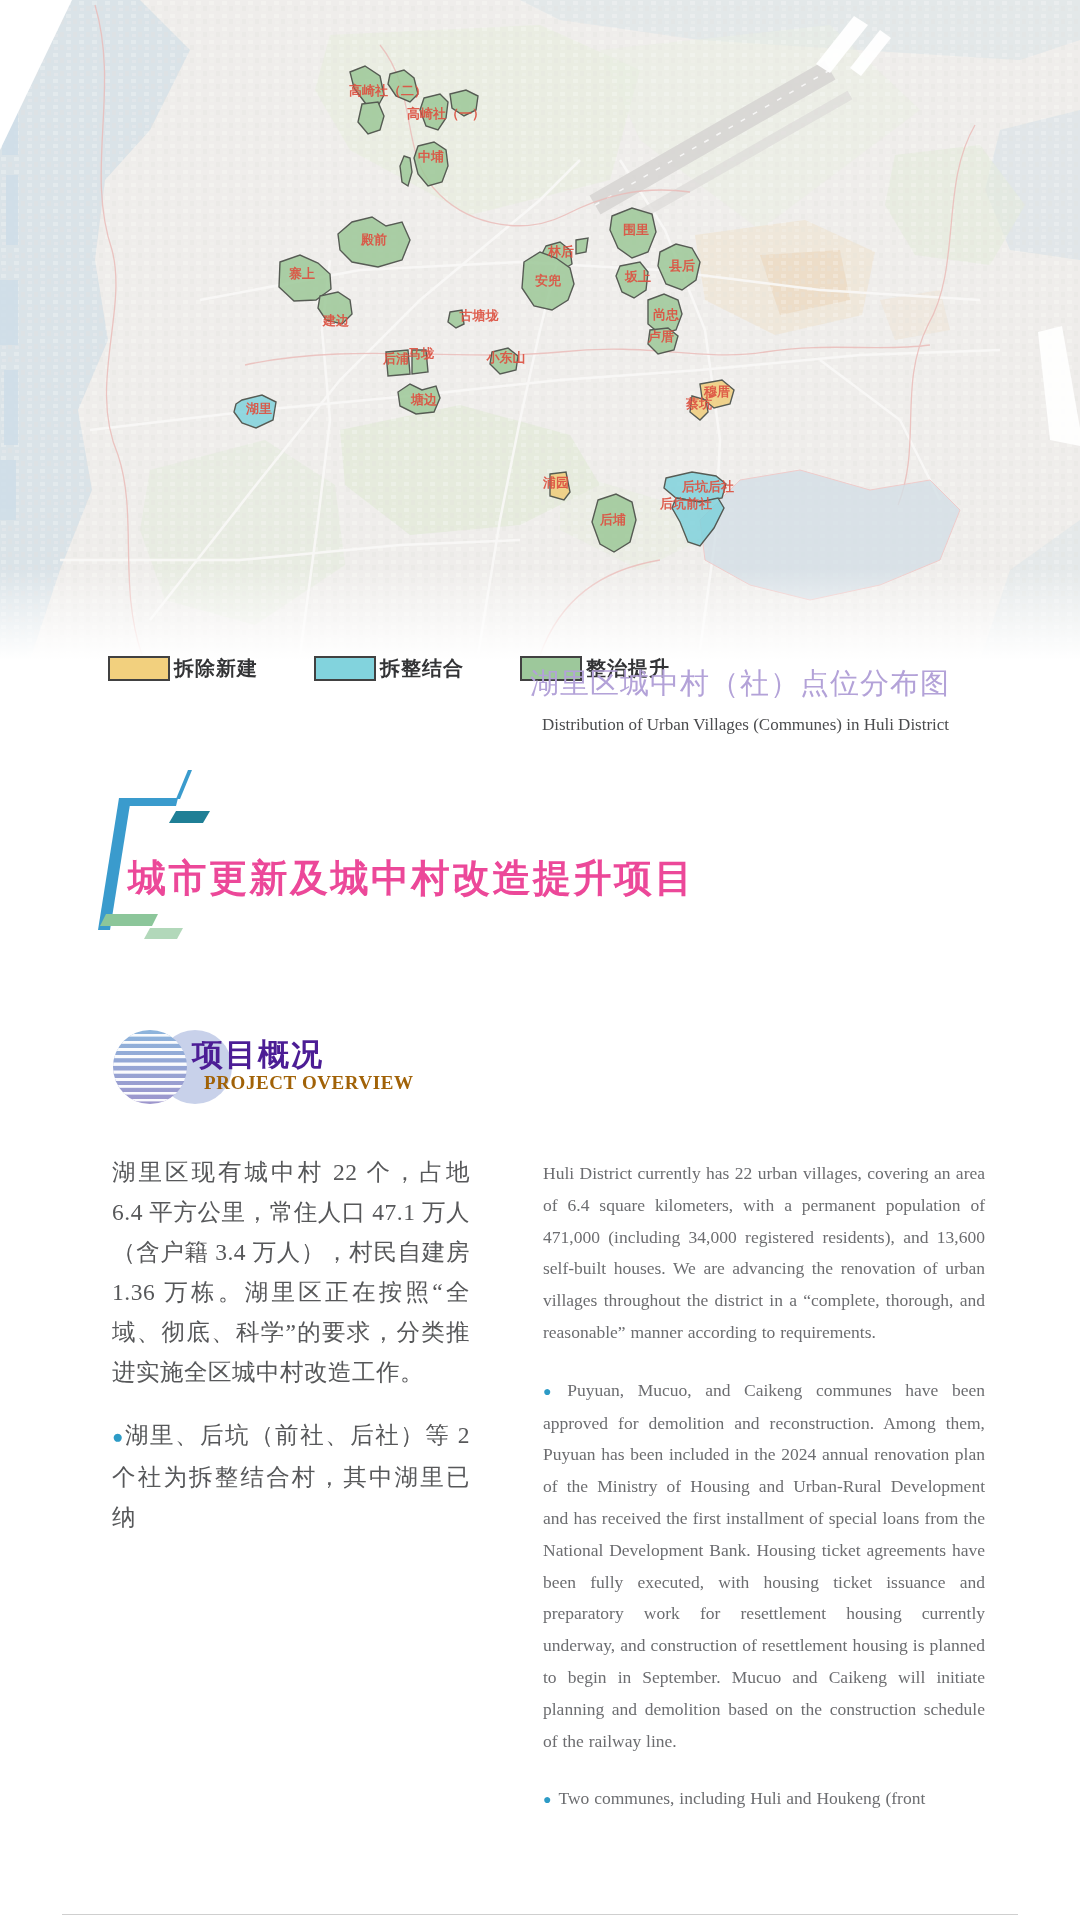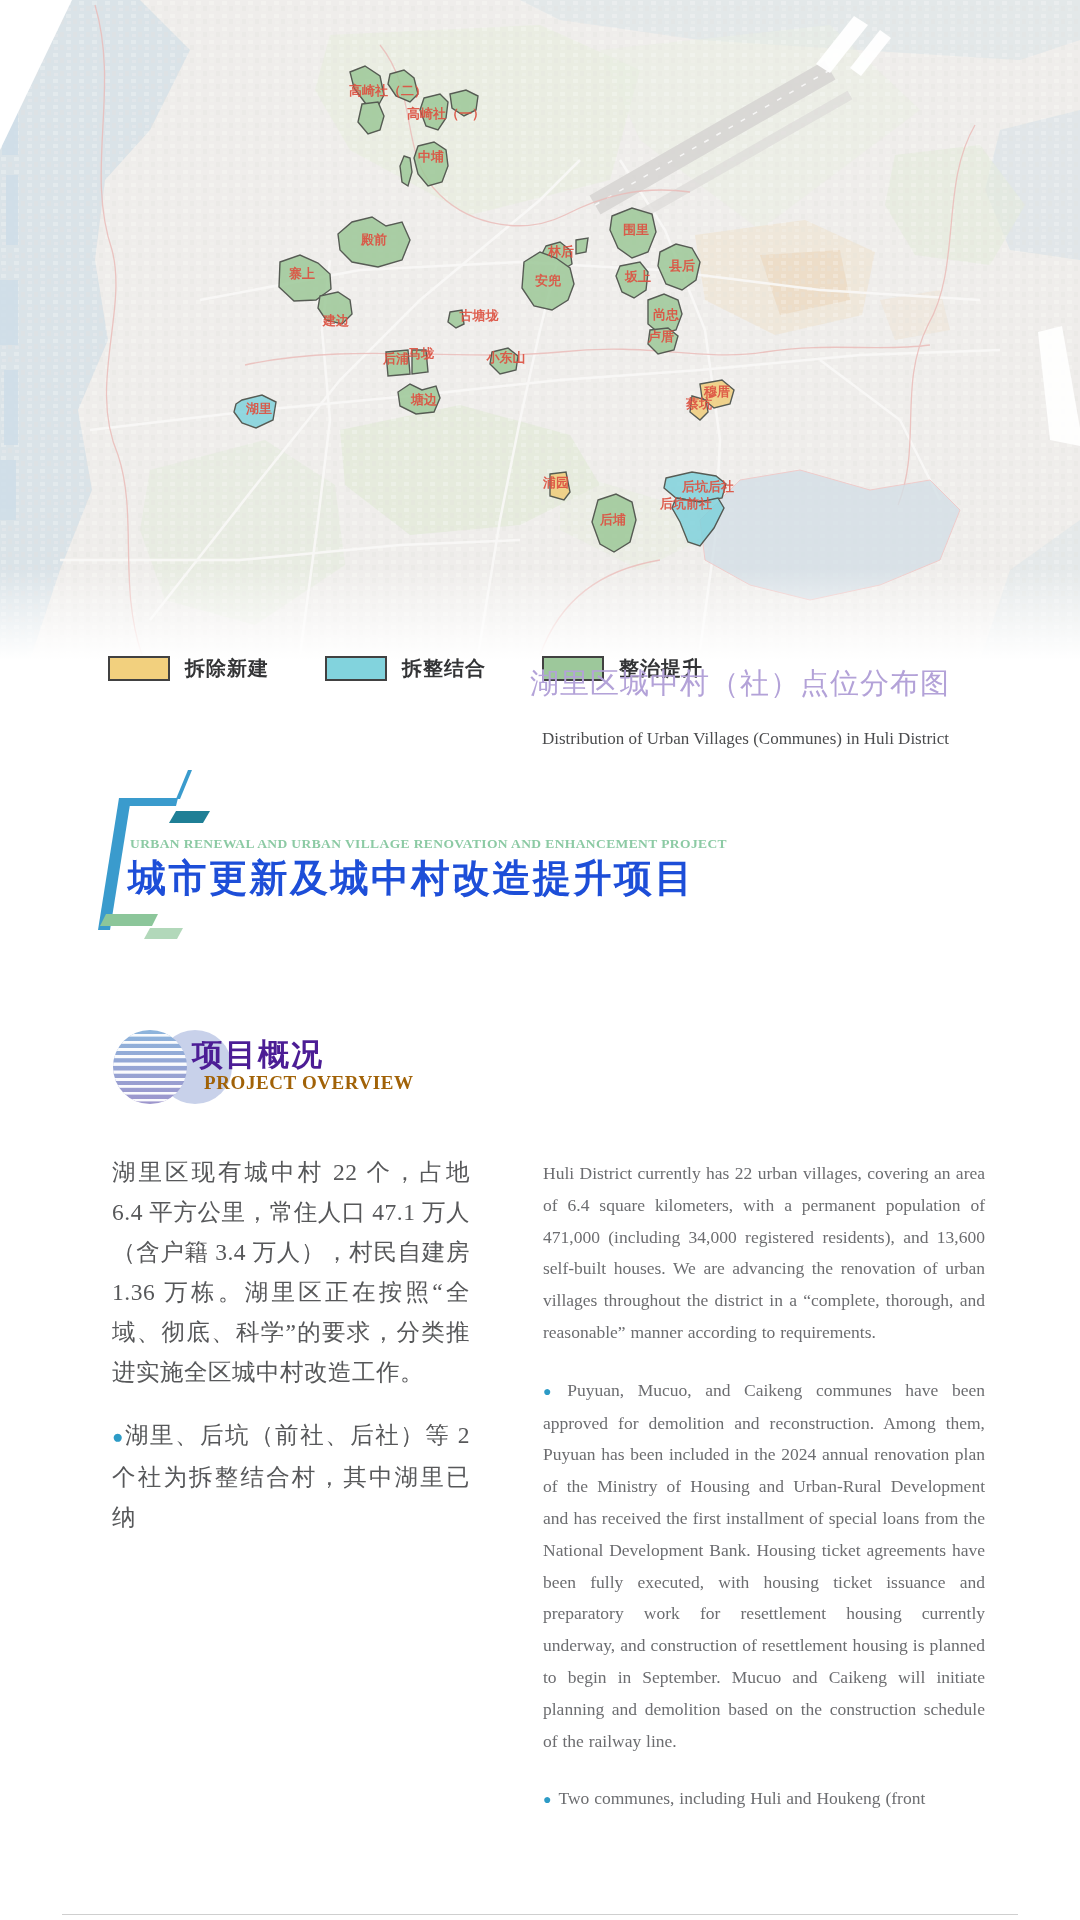--- a/index.html
+++ b/index.html
@@ -5,32 +5,32 @@
   html,body{margin:0;padding:0;background:#fff;}
   .page{position:relative;width:1080px;height:1920px;background:#ffffff;overflow:hidden;
         font-family:Liberation Serif, serif;}
   
   .map-wrap{position:absolute;left:0;top:0;width:1080px;height:660px;}
   .map-wrap svg{display:block;}
   
   .legend{position:absolute;left:108px;top:655px;display:flex;align-items:center;}
   .legend-item{display:flex;align-items:center;margin-right:56px;}
   .legend-swatch{width:62px;height:25px;border:2px solid #414141;box-sizing:border-box;}
-  .legend-label{margin-left:15px;font-size:20px;font-weight:bold;color:#333436;letter-spacing:1px;}
+  .legend-label{margin-left:4px;font-size:20px;font-weight:bold;color:#333436;letter-spacing:1px;}
   
   .map-title-block{position:absolute;right:130px;top:664px;text-align:left;}
   .map-title-zh{font-size:29px;color:#b3a2d8;letter-spacing:1px;}
-  .map-title-en{margin-top:25px;font-size:17px;color:#4b4c4e;font-weight:500;padding-left:12px;}
+  .map-title-en{margin-top:11px;font-size:17px;color:#4b4c4e;font-weight:500;padding-left:12px;}
   
   .banner{position:absolute;left:0;top:755px;width:760px;height:200px;}
   .banner svg{position:absolute;left:0;top:0;}
   .banner-en{position:absolute;left:130px;top:81px;font-size:13.5px;font-weight:bold;
              color:#8ccaa4;letter-spacing:0.4px;white-space:nowrap;}
   .banner-zh{position:absolute;left:128px;top:98px;font-size:38px;font-weight:bold;
-             color:#1d4ed8;letter-spacing:2.5px;white-space:nowrap;}
+             color:#ec4899;letter-spacing:2.5px;white-space:nowrap;}
   
   .overview{position:absolute;left:108px;top:1022px;width:500px;height:110px;}
   .overview svg{position:absolute;left:0;top:0;}
   .overview-zh{position:absolute;left:84px;top:12px;font-size:31px;font-weight:bold;
                color:#4c1d95;letter-spacing:2px;}
   .overview-en{position:absolute;left:96px;top:50px;font-size:19px;font-weight:bold;
                color:#a16207;letter-spacing:0.6px;}
   
   .col-zh{position:absolute;left:112px;top:1152px;width:358px;font-size:23.5px;
           line-height:40px;color:#57585a;text-align:justify;letter-spacing:0.5px;}
@@ -206,21 +206,20 @@
 
   <div class="banner">
     <svg width="260" height="200" viewBox="0 0 260 200">
       <polygon points="119,43 131,43 110,175 98,175" fill="#3a9bcd"></polygon>
       <polygon points="119,43 178,43 176,51 119,51" fill="#3a9bcd"></polygon>
       <polygon points="176,44 188,15 192,15 180,44" fill="#3a9bcd"></polygon>
       <polygon points="176,56 210,56 203,68 169,68" fill="#1f7f96"></polygon>
       <polygon points="106,159 158,159 152,171 100,171" fill="#8cc69a"></polygon>
       <polygon points="150,173 183,173 177,184 144,184" fill="#b2d8ba"></polygon>
     </svg>
-    <div class="banner-en">URBAN RENEWAL AND URBAN VILLAGE RENOVATION AND ENHANCEMENT PROJECT</div>
     <div class="banner-zh">城市更新及城中村改造提升项目</div>
   </div>
 
   <div class="overview">
     <svg width="140" height="90" viewBox="0 0 140 90">
       <defs>
         <linearGradient id="sphereGrad" x1="0" y1="0" x2="0" y2="1">
           <stop offset="0" stop-color="#8db5dc"></stop>
           <stop offset="1" stop-color="#9f93cb"></stop>
         </linearGradient>

